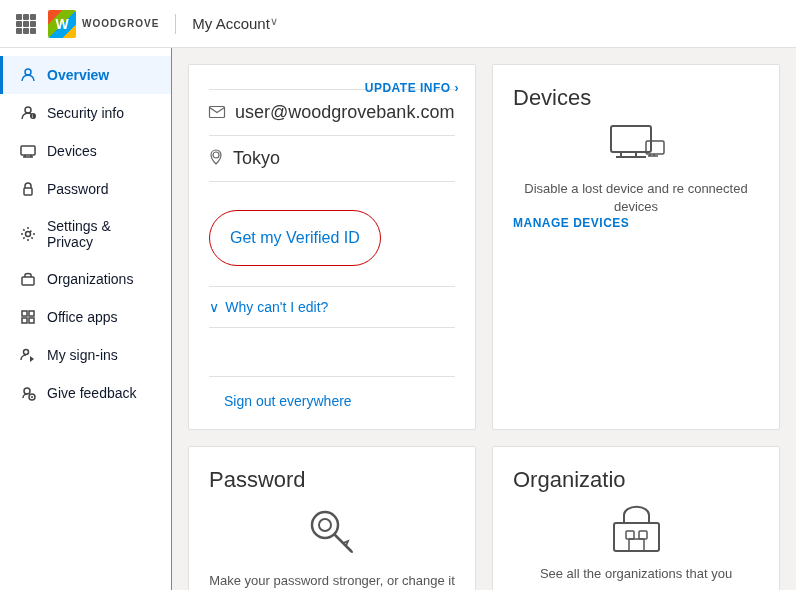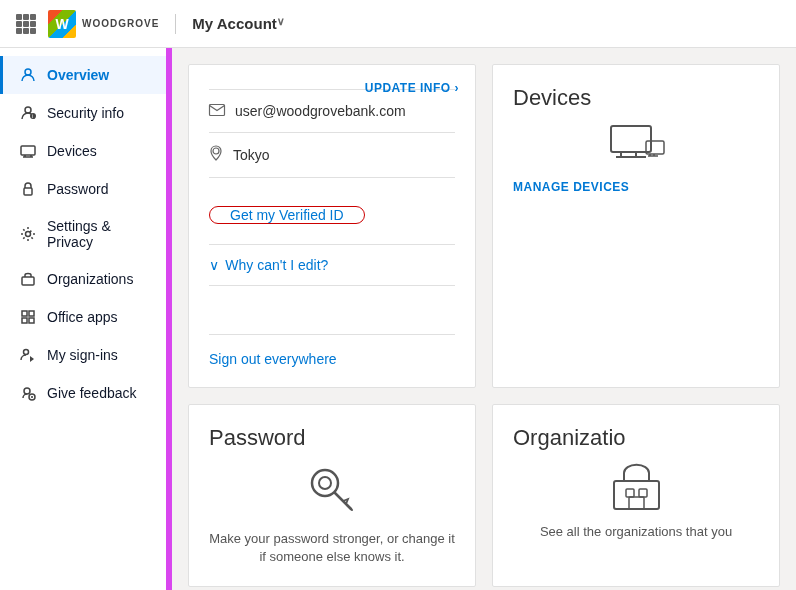--- a/index.html
+++ b/index.html
@@ -35,36 +35,36 @@
       display: flex; align-items: center; justify-content: center;
       font-weight: bold; color: white; font-size: 14px;
     }
     .logo-text {
       font-size: 10px; font-weight: 600; letter-spacing: 1px; color: #444; text-transform: uppercase;
     }
     .topnav-divider {
       width: 1px; height: 20px; background: #ccc; margin: 0 4px;
     }
     .topnav-account {
-      font-size: 15px; color: #333; display: flex; gap: 0; cursor: pointer; font-weight: bold;
+      font-size: 15px; color: #333; display: flex; gap: 0; cursor: pointer;
     }
     .topnav-account .chevron { font-size: 11px; color: #666; }
 
     
     .main-layout {
       display: flex;
       flex: 1;
       overflow: hidden;
     }
 
     
     .sidebar {
       width: 172px;
       background: #fff;
-      border-right: 6px solid #d946ef;
+      border-right: 1px solid #d946ef;
       flex-shrink: 0;
       overflow-y: auto;
       padding-top: 8px;
     }
     .sidebar-item {
       display: flex; align-items: center; gap: 10px;
       padding: 10px 16px;
       cursor: pointer;
       color: #0f172a;
       font-size: 14px;
@@ -104,46 +104,47 @@
 
     
     .profile-card {
       grid-column: 1;
       grid-row: 1;
     }
     .profile-info-row {
       display: flex; align-items: center; gap: 10px;
       padding: 8px 0;
       color: #333;
-      font-size: 14px;
+      font-size: 18px;
     }
     .profile-info-row .icon { color: #666; font-size: 16px; }
     .divider-line { border: none; border-top: 1px solid #e0e0e0; margin: 4px 0; }
 
     .verified-id-btn {
       display: inline-block;
       color: #0078d4;
       border: 1.5px solid #c00;
       border-radius: 30px;
-      padding: 0 20px;
+      padding: 18px 20px;
       margin: 12px 0;
       cursor: pointer;
-      font-size: 14px;
+      font-size: 16px;
       background: transparent;
     }
 
     .why-cant {
       display: flex; align-items: center; gap: 6px;
       color: #0078d4; cursor: pointer; font-size: 14px;
       padding: 8px 0;
     }
     .sign-out-link {
       color: #0078d4; cursor: pointer; font-size: 14px;
       padding-top: 12px;
       display: block;
+      margin-left: 15px;
     }
 
     
     .devices-card {
       grid-column: 2;
       grid-row: 1;
     }
     .card-title {
       font-size: 22px; font-weight: 400; color: #333; margin-bottom: 12px;
     }
@@ -350,20 +351,21 @@
     <div class="card devices-card">
       <h2 class="card-title">Devices</h2>
       <div class="card-icon-area">
         <svg width="60" height="45" viewBox="0 0 60 45">
           <rect x="5" y="3" width="40" height="26" rx="2" fill="none" stroke="#555" stroke-width="2"></rect>
           <path d="M15 29v5M30 29v5M10 34h30" stroke="#555" stroke-width="2"></path>
           <rect x="40" y="18" width="18" height="13" rx="1.5" fill="none" stroke="#555" stroke-width="1.5"></rect>
           <path d="M44 31v2M48 31v2M42 33h10" stroke="#555" stroke-width="1.5"></path>
         </svg>
       </div>
+      <p class="card-desc">Disable a lost device and re connected devices</p>
       <span class="card-action">MANAGE DEVICES</span>
     </div>
 
     <div class="card password-card">
       <h2 class="card-title">Password</h2>
       <div class="card-icon-area">
         <svg width="55" height="55" viewBox="0 0 55 55">
           <circle cx="20" cy="20" r="13" fill="none" stroke="#555" stroke-width="2.5"></circle>
           <circle cx="20" cy="20" r="6" fill="none" stroke="#555" stroke-width="2"></circle>
           <path d="M30 30l16 16" stroke="#555" stroke-width="2.5" stroke-linecap="round"></path>

